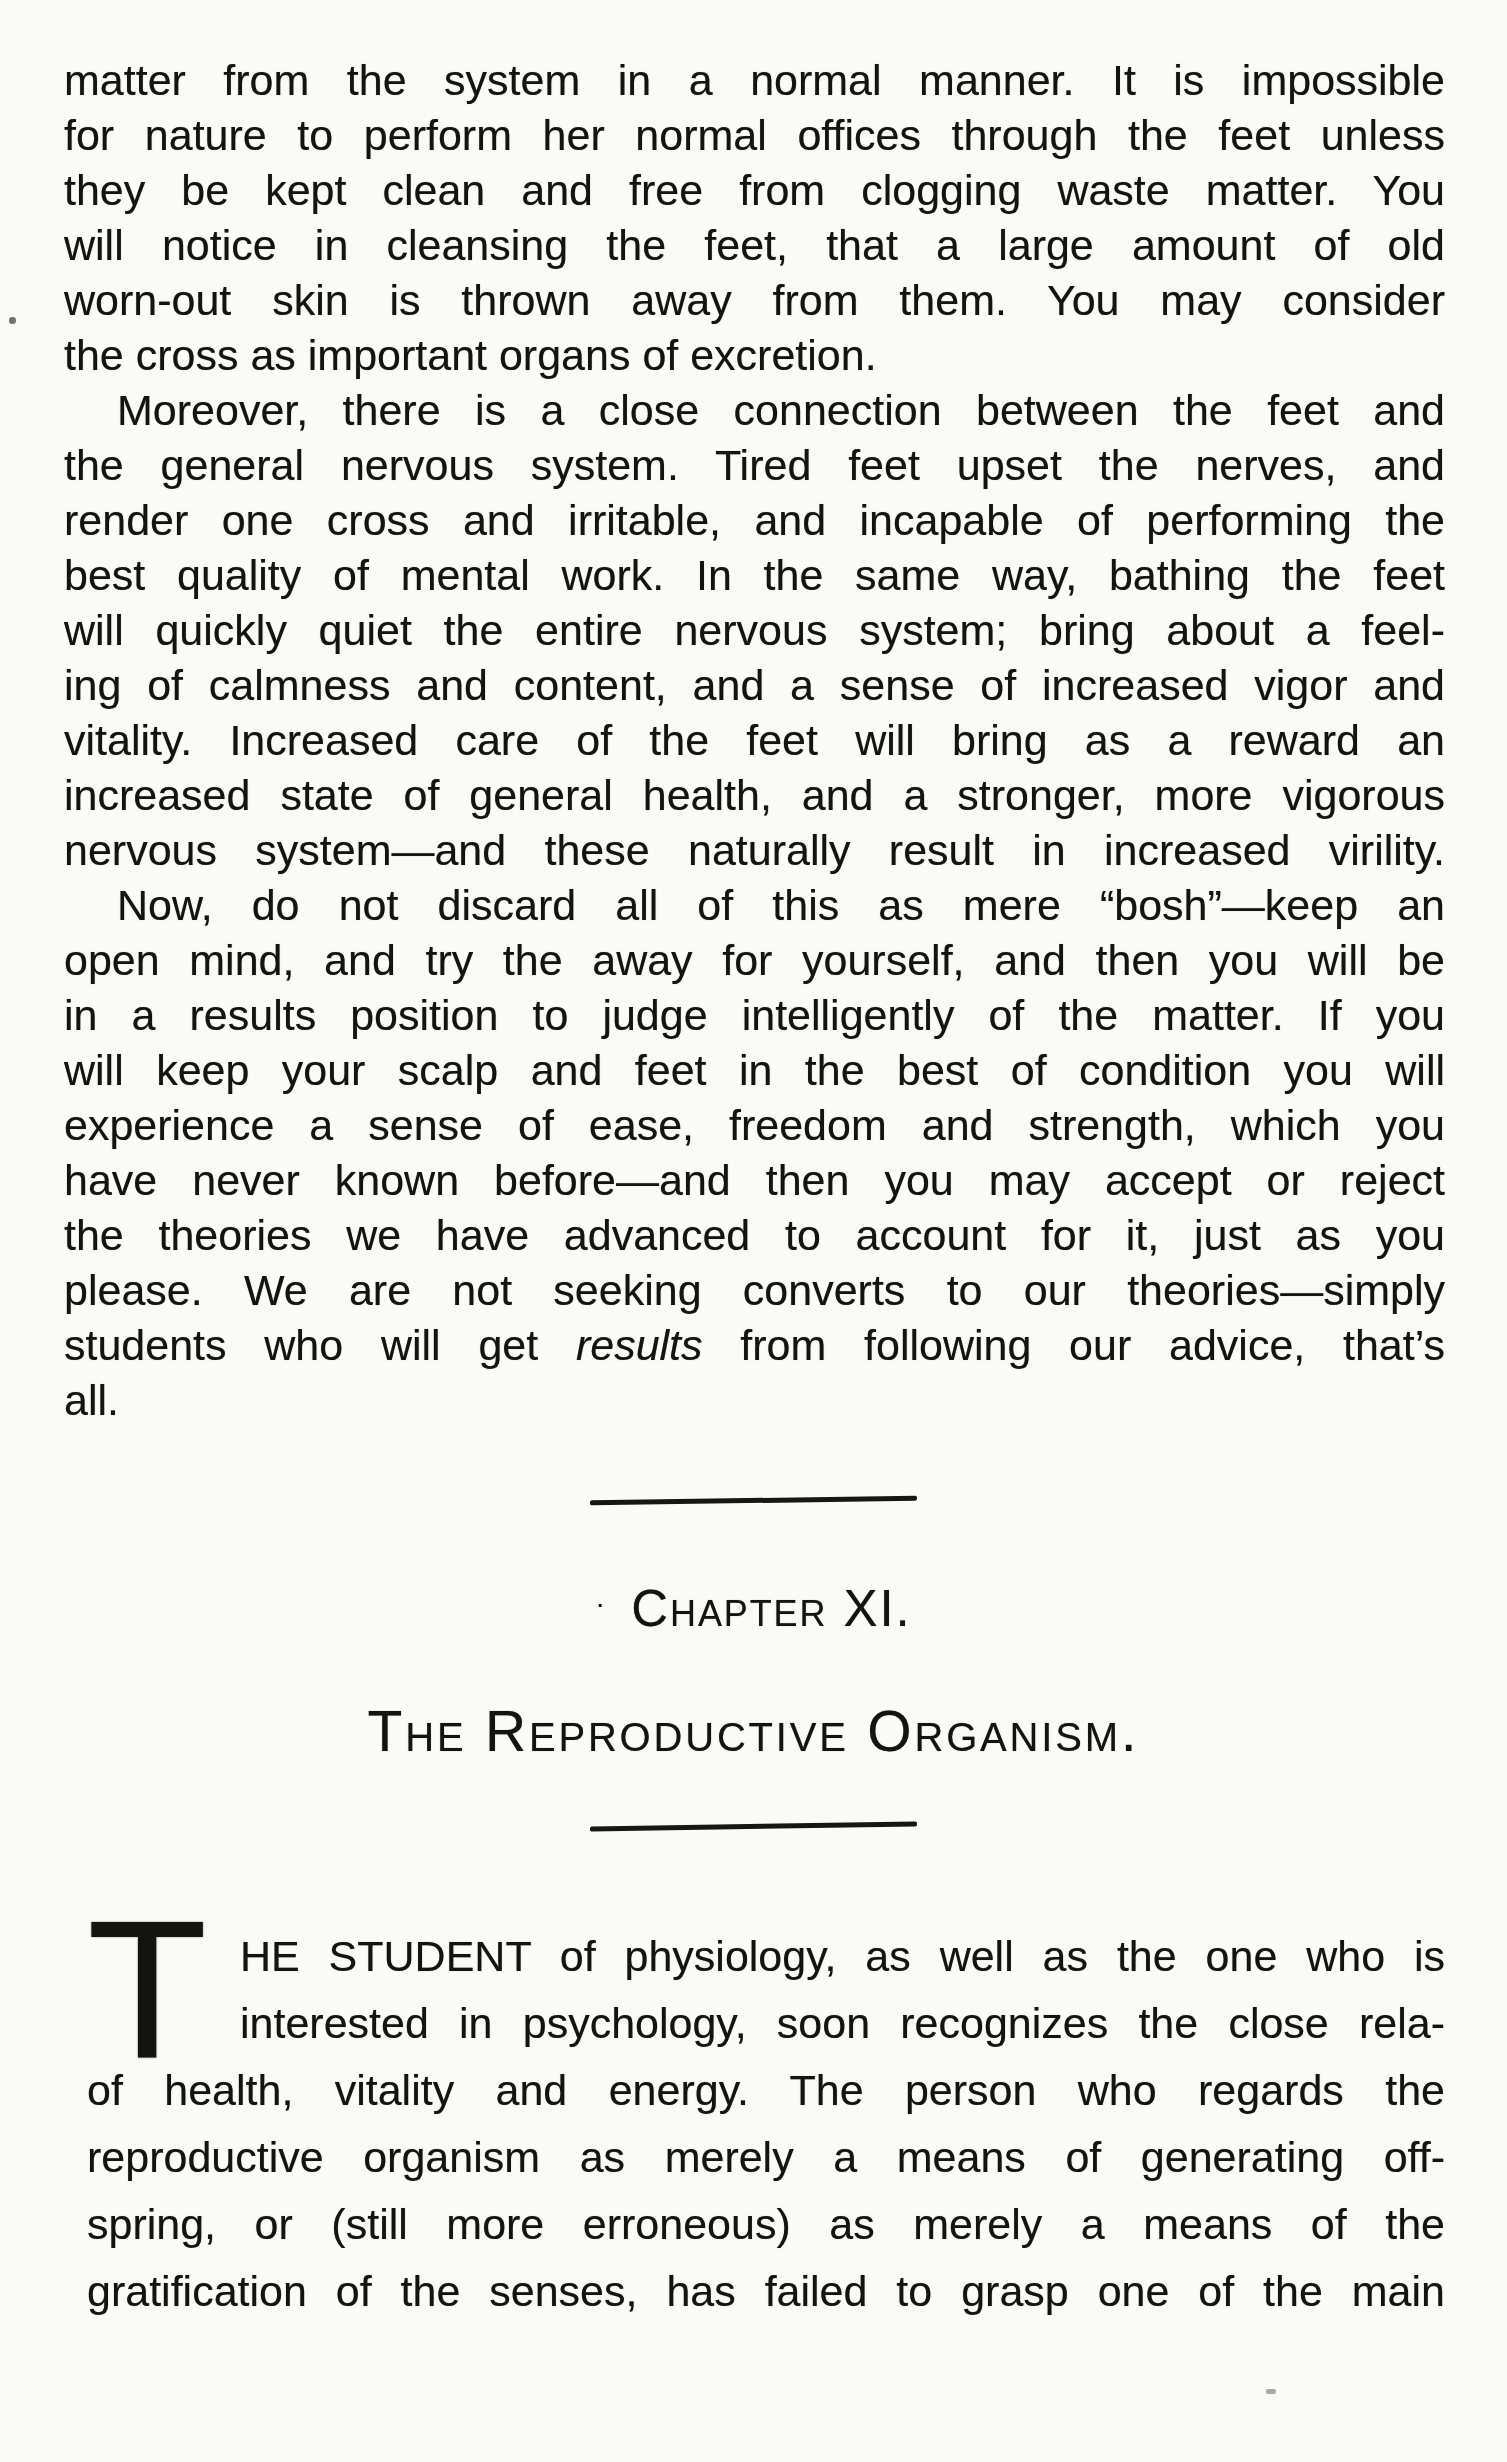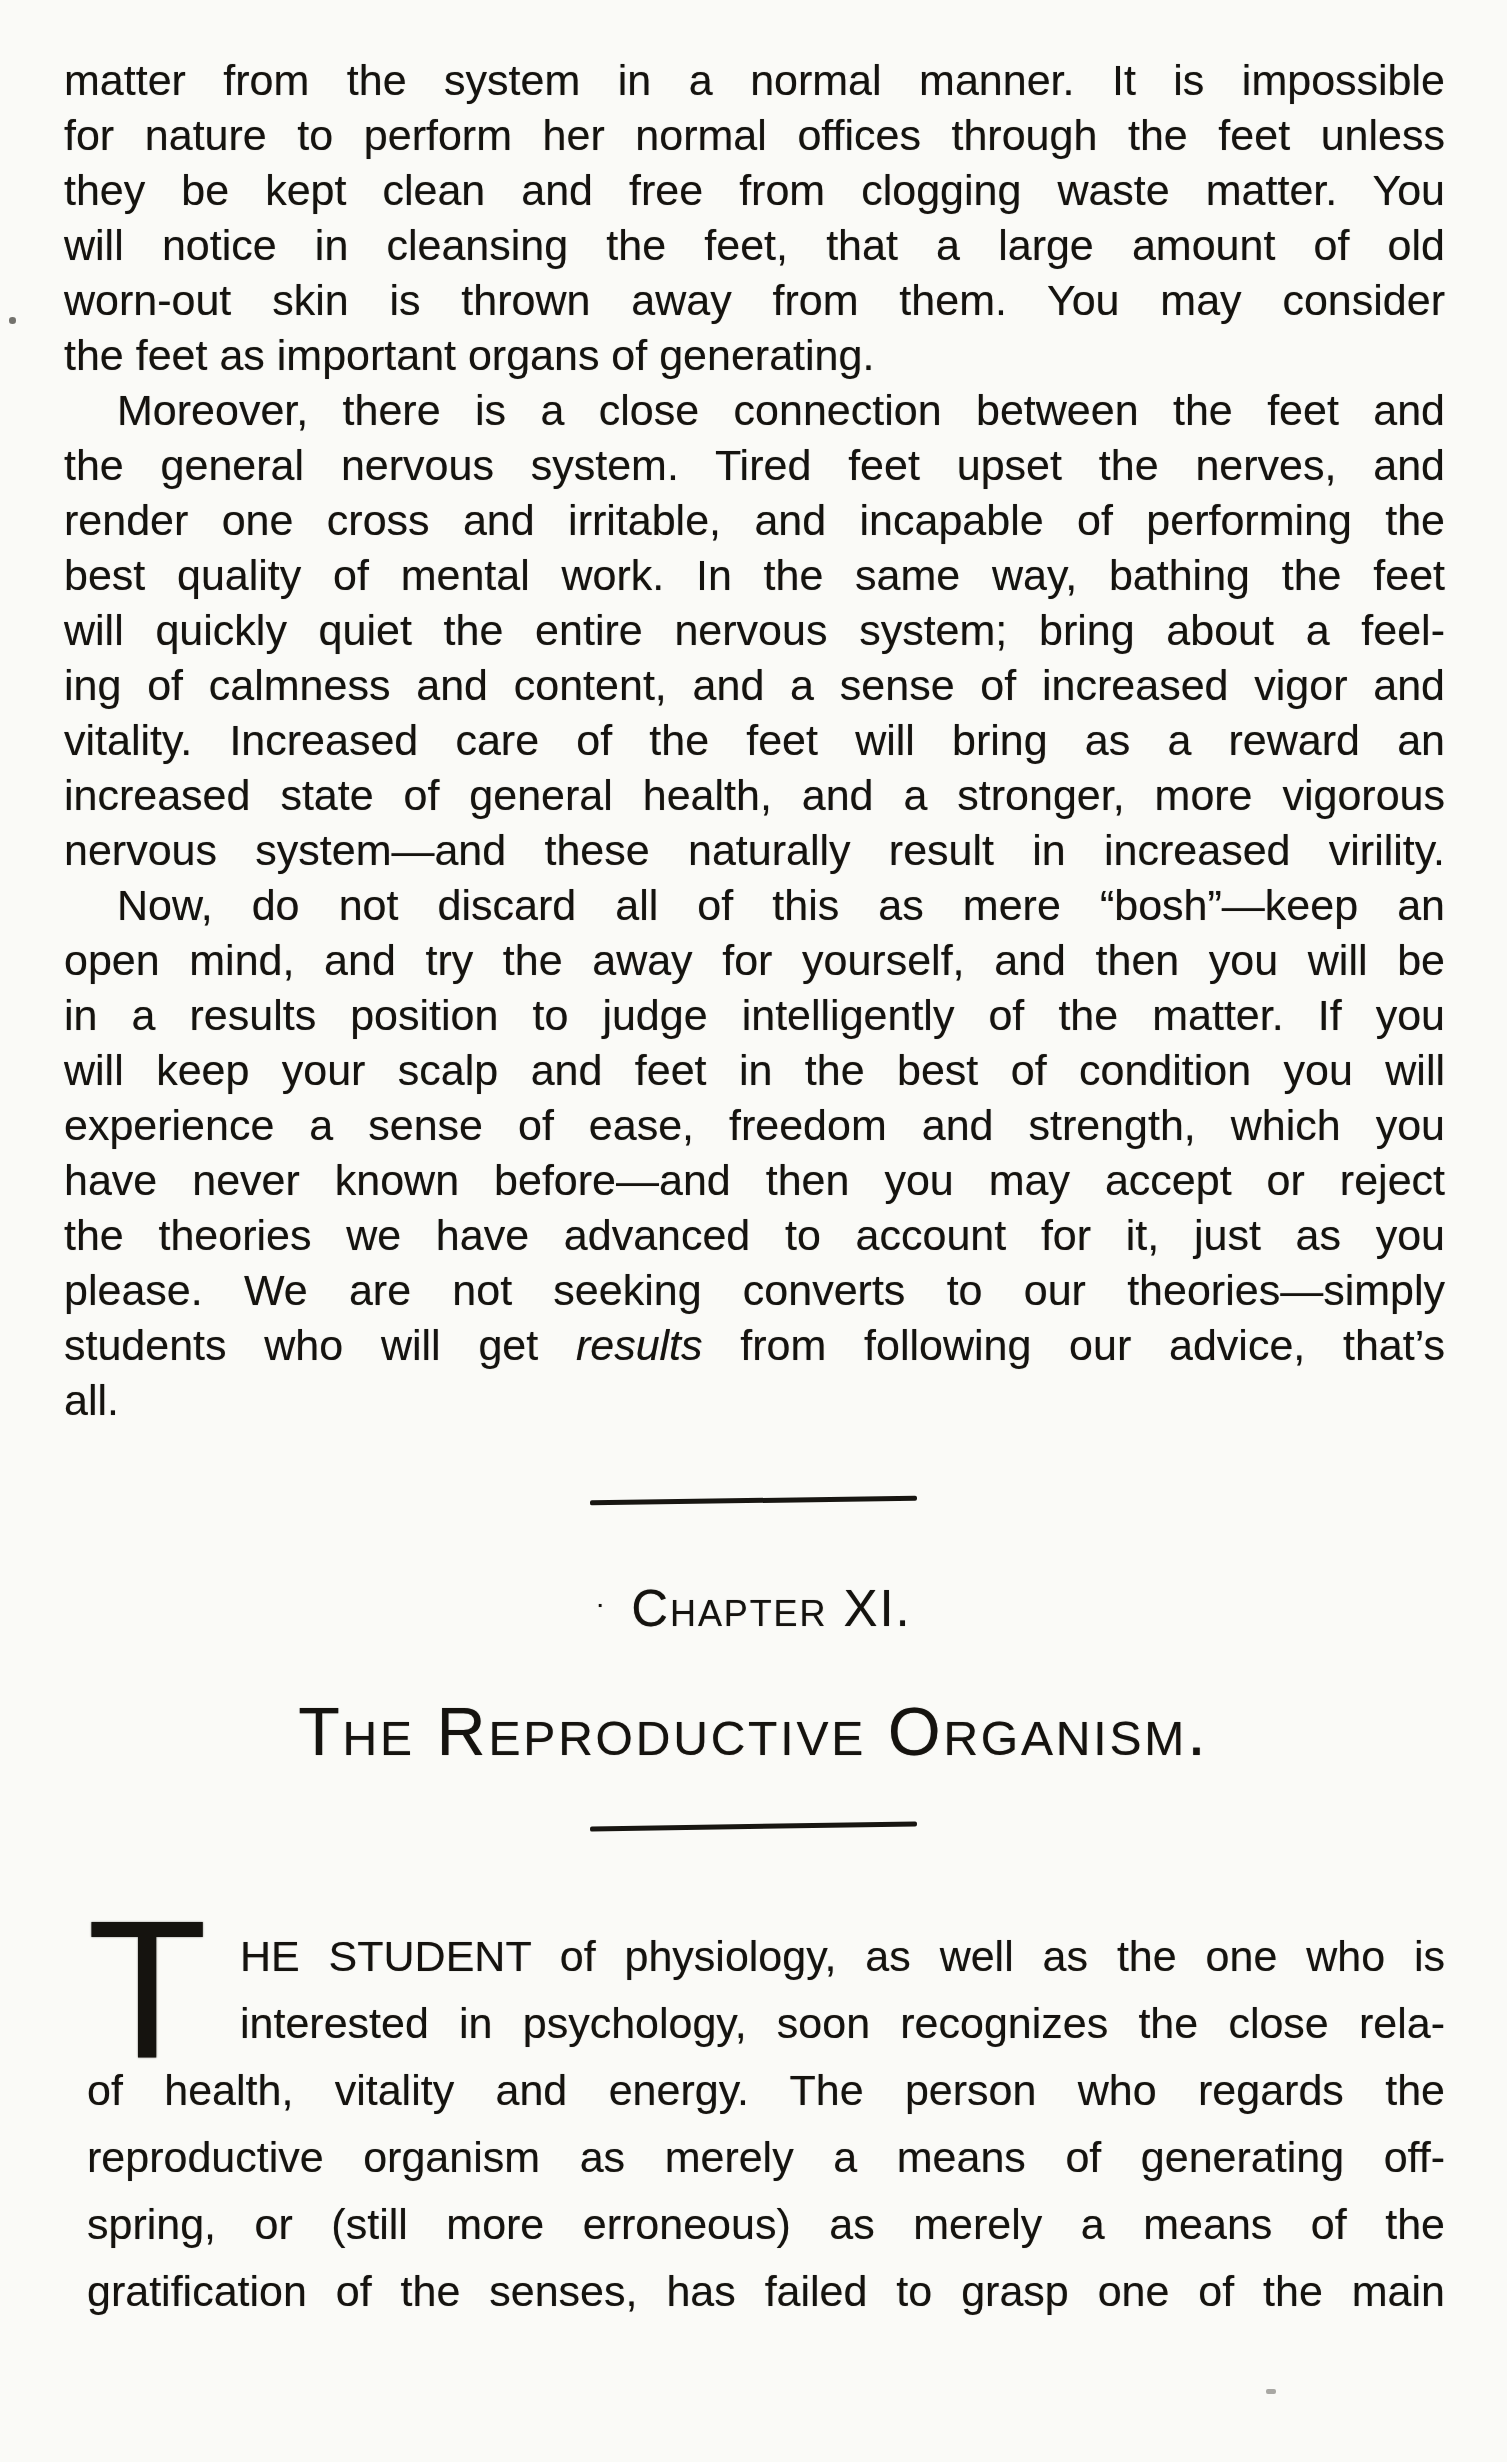--- a/index.html
+++ b/index.html
@@ -48,21 +48,21 @@
   }
   .stray-mark{
     font-size:28px;
     vertical-align:13.2px;
     margin-right:26.5px;
     letter-spacing:0;
   }
   .chapter-title{
     margin:49px 0 0 0;
     text-align:center;
-    font-size:68px;
+    font-size:57px;
     line-height:91px;
     font-weight:normal;
     font-variant:small-caps;
     letter-spacing:2.8px;
     text-shadow:0 0 0.9px rgba(21,19,15,.55);
   }
   .opening{
     position:relative;
     margin:94px 62px 0 87px;
     font-size:43px;
@@ -95,21 +95,21 @@
 
 <div class="page">
 
   <section class="body-text">
     <div class="para">
       <div class="line">matter from the system in a normal manner.  It is impossible</div>
       <div class="line">for nature to perform her normal offices through the feet unless</div>
       <div class="line">they be kept clean and free from clogging waste matter.  You</div>
       <div class="line">will notice in cleansing the feet, that a large amount of old</div>
       <div class="line">worn-out skin is thrown away from them.  You may consider</div>
-      <div class="line flush">the feet as important organs of generating.</div>
+      <div class="line flush">the cross as important organs of excretion.</div>
     </div>
 
     <div class="para">
       <div class="line indent">Moreover, there is a close connection between the feet and</div>
       <div class="line">the general nervous system.  Tired feet upset the nerves, and</div>
       <div class="line">render one cross and irritable, and incapable of performing the</div>
       <div class="line">best quality of mental work.  In the same way, bathing the feet</div>
       <div class="line">will quickly quiet the entire nervous system; bring about a feel-</div>
       <div class="line">ing of calmness and content, and a sense of increased vigor and</div>
       <div class="line">vitality.  Increased care of the feet will bring as a reward an</div>

